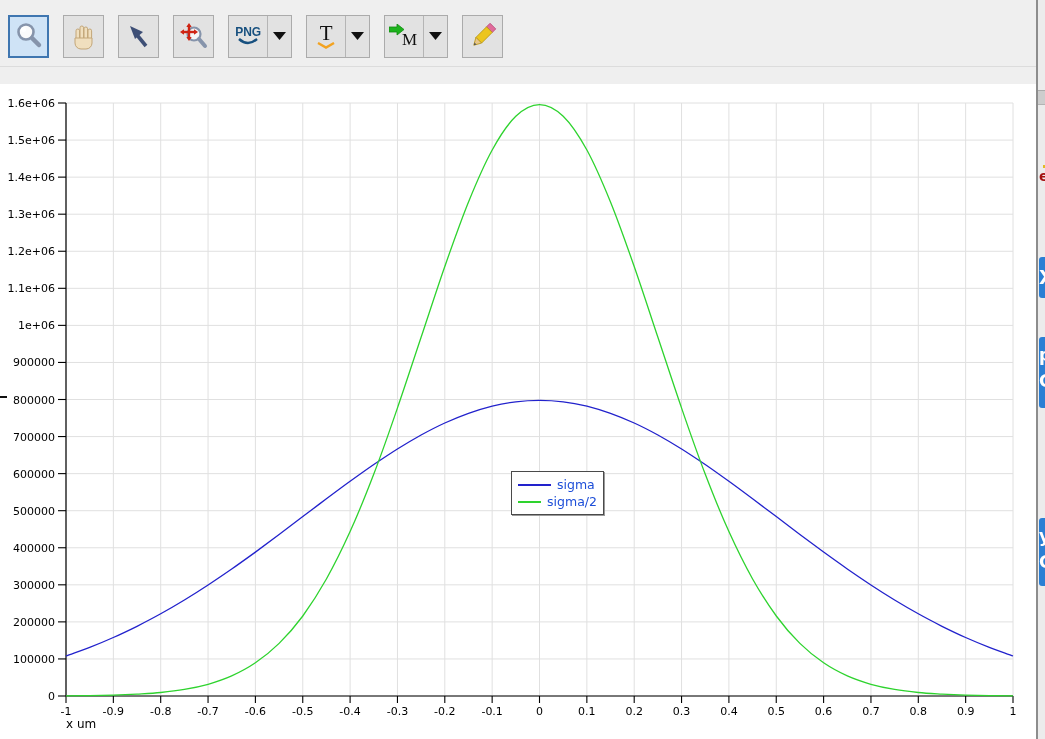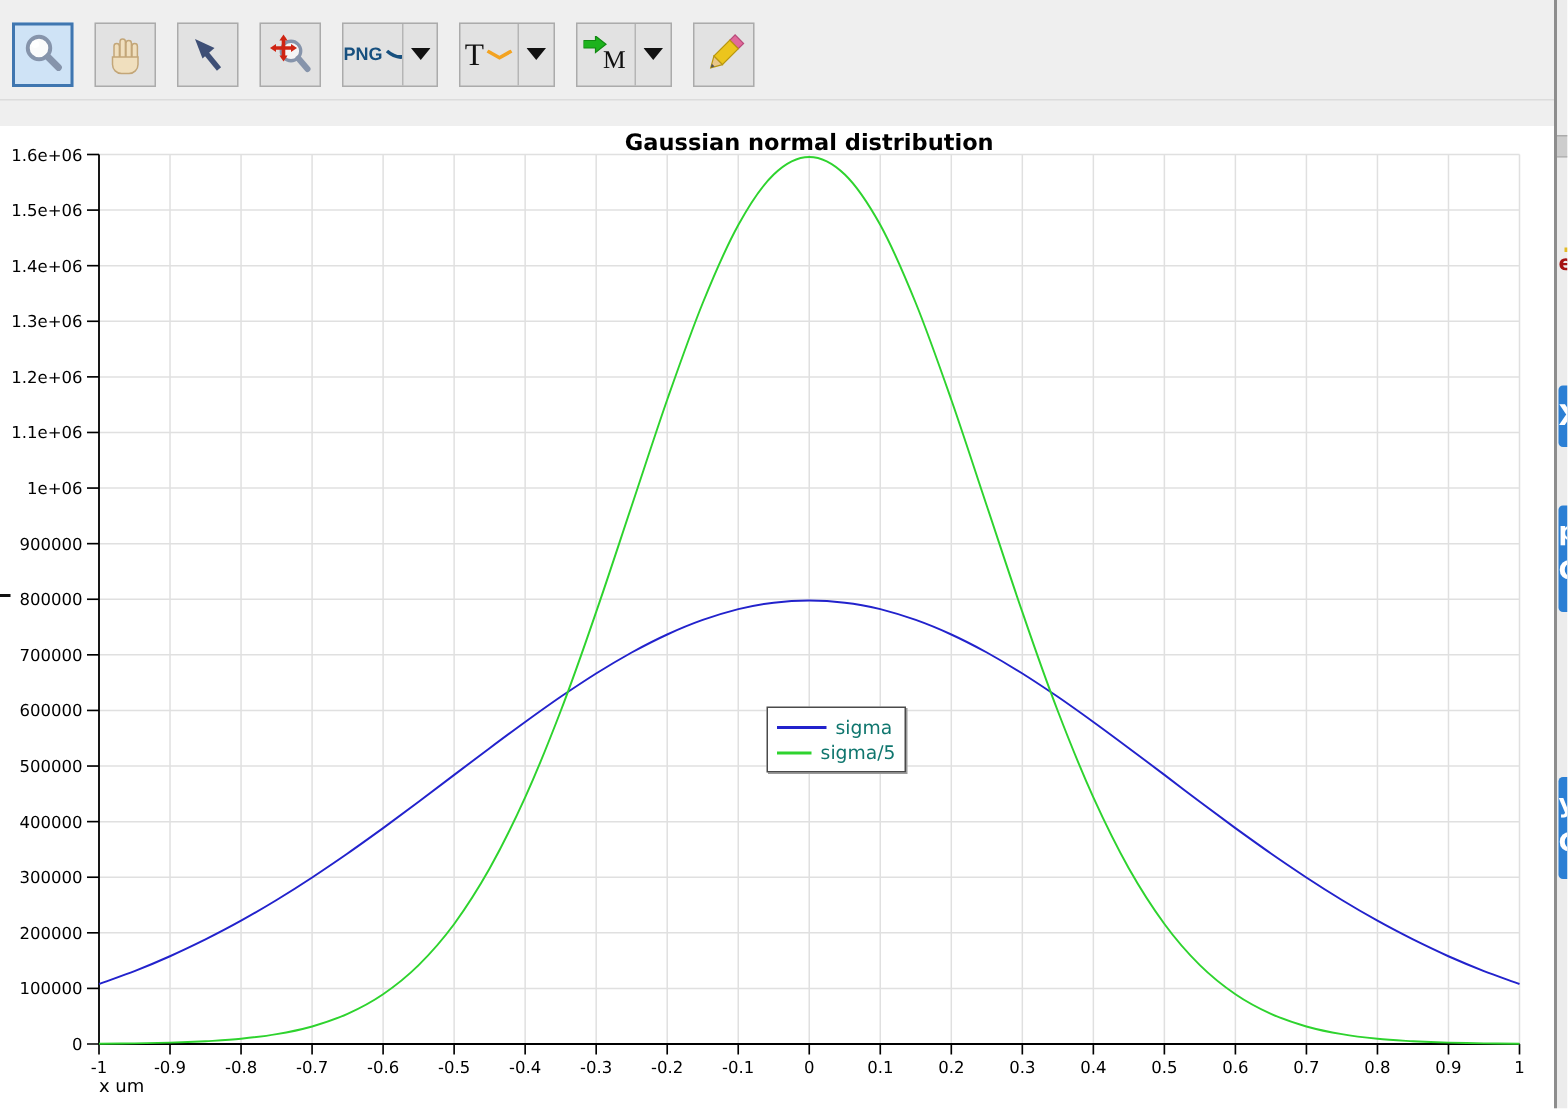--- a/index.html
+++ b/index.html
@@ -9,41 +9,41 @@
 
   
   .header{position:absolute;left:0;top:0;width:1036px;height:84px;background:#efefef;}
   .header-line{position:absolute;left:0;top:66px;width:100%;height:1px;background:#dcdcdc;}
   .toolbar{position:absolute;left:8px;top:15px;display:flex;gap:14px;align-items:flex-start;}
   .tb{box-sizing:border-box;height:43px;background:#e2e2e2;border:1px solid #ababab;
       display:flex;align-items:center;justify-content:center;padding:0;cursor:pointer;}
   .tb.plain{width:41px;}
   .tb.split{width:64px;justify-content:flex-start;}
   .tb.sel{background:#cfe3f6;border:2px solid #3f76b0;}
-  .tb .main{width:39px;height:100%;display:flex;flex-direction:row;align-items:center;justify-content:center;}
+  .tb .main{width:39px;height:100%;display:flex;flex-direction:column;align-items:center;justify-content:center;}
   .tb .dd{width:23px;height:100%;display:flex;align-items:center;justify-content:center;border-left:1px solid #b5b5b5;}
   .png-txt{font-size:12px;font-weight:bold;color:#17507f;letter-spacing:0;line-height:11px;}
   .t-txt{font-family:"Liberation Serif",serif;font-size:21px;color:#111;line-height:17px;}
   .m-wrap{position:relative;width:30px;height:26px;}
   .m-txt{font-family:"Liberation Serif",serif;font-size:17px;color:#111;position:absolute;right:2px;bottom:0;}
 
   
   #chart-svg{position:absolute;left:0;top:0;width:1045px;height:739px;}
   .chart-title{position:absolute;left:66px;top:86px;width:947px;text-align:center;
                font-size:15px;font-weight:bold;color:#000;}
   .xaxis-label{position:absolute;left:66px;top:717px;width:947px;
                font-size:12px;color:#000;}
   .ylabel-frag{position:absolute;left:0;top:396px;width:7px;height:2px;background:#111;}
 
   .legend{position:absolute;left:511px;top:471px;width:93px;height:44px;box-sizing:border-box;
           background:#fff;border:1px solid #4a4a4a;box-shadow:1px 1px 0 #9a9a9a;
           padding:4px 6px 0 6px;}
   .lrow{display:flex;align-items:center;height:17px;}
   .lswatch{display:inline-block;width:33px;height:0;border-top:2px solid #000;margin-right:6px;}
-  .llabel{font-size:12.5px;color:#0f766e;line-height:14px;}
+  .llabel{font-size:12.5px;color:#1d4ed8;line-height:14px;}
 
   
   .right-strip{position:absolute;left:1036px;top:0;width:9px;height:739px;background:#ececec;
                border-left:2px solid #8d8d8d;box-sizing:border-box;overflow:hidden;}
   .strip-band{position:absolute;left:0;top:90px;width:9px;height:13px;background:#cdcdcd;
               border-top:1px solid #ababab;border-bottom:1px solid #b3b3b3;}
   .strip-red{position:absolute;left:1px;top:168px;font-size:14px;font-weight:bold;
              color:#a51212;white-space:nowrap;}
   .strip-speck{position:absolute;left:5px;top:165px;width:3px;height:3px;background:#e2bb25;}
   .strip-btn{position:absolute;left:1px;width:8px;background:#2b7fd4;border-radius:3px 0 0 3px;
@@ -169,32 +169,31 @@
       <line x1="918.3000000000001" y1="696" x2="918.3000000000001" y2="703" stroke="#000" stroke-width="1.1"></line>
       <text x="918.3000000000001" y="715" text-anchor="middle" font-size="11" fill="#000" font-family="&quot;DejaVu Sans&quot;,sans-serif">0.8</text>
       <line x1="965.65" y1="696" x2="965.65" y2="703" stroke="#000" stroke-width="1.1"></line>
       <text x="965.65" y="715" text-anchor="middle" font-size="11" fill="#000" font-family="&quot;DejaVu Sans&quot;,sans-serif">0.9</text>
       <line x1="1013" y1="696" x2="1013" y2="703" stroke="#000" stroke-width="1.1"></line>
       <text x="1013" y="715" text-anchor="middle" font-size="11" fill="#000" font-family="&quot;DejaVu Sans&quot;,sans-serif">1</text>
       <path d="M66.0,656.0C69.9,654.5 81.8,650.4 89.7,647.4C97.6,644.3 105.5,641.0 113.3,637.5C121.2,634.0 129.1,630.2 137.0,626.3C144.9,622.3 152.8,618.2 160.7,613.8C168.6,609.4 176.5,604.8 184.4,600.0C192.3,595.2 200.2,590.2 208.1,585.0C215.9,579.8 223.8,574.5 231.7,569.0C239.6,563.5 247.5,557.8 255.4,552.1C263.3,546.3 271.2,540.4 279.1,534.5C287.0,528.6 294.9,522.6 302.8,516.6C310.6,510.7 318.5,504.7 326.4,498.8C334.3,492.9 342.2,487.0 350.1,481.3C358.0,475.6 365.9,469.9 373.8,464.5C381.7,459.2 389.6,453.9 397.4,449.0C405.3,444.1 413.2,439.4 421.1,435.0C429.0,430.7 436.9,426.6 444.8,423.0C452.7,419.4 460.6,416.1 468.5,413.3C476.4,410.5 484.3,408.1 492.2,406.1C500.0,404.2 507.9,402.7 515.8,401.8C523.7,400.8 531.6,400.3 539.5,400.3C547.4,400.3 555.3,400.8 563.2,401.8C571.1,402.7 579.0,404.2 586.9,406.1C594.7,408.1 602.6,410.5 610.5,413.3C618.4,416.1 626.3,419.4 634.2,423.0C642.1,426.6 650.0,430.7 657.9,435.0C665.8,439.4 673.7,444.1 681.6,449.0C689.4,453.9 697.3,459.2 705.2,464.5C713.1,469.9 721.0,475.6 728.9,481.3C736.8,487.0 744.7,492.9 752.6,498.8C760.5,504.7 768.4,510.7 776.3,516.6C784.1,522.6 792.0,528.6 799.9,534.5C807.8,540.4 815.7,546.3 823.6,552.1C831.5,557.8 839.4,563.5 847.3,569.0C855.2,574.5 863.1,579.8 870.9,585.0C878.8,590.2 886.7,595.2 894.6,600.0C902.5,604.8 910.4,609.4 918.3,613.8C926.2,618.2 934.1,622.3 942.0,626.3C949.9,630.2 957.8,634.0 965.6,637.5C973.5,641.0 981.4,644.3 989.3,647.4C997.2,650.4 1009.1,654.5 1013.0,656.0" fill="none" stroke="#2222cc" stroke-width="1.3"></path>
       <path d="M66.0,695.8C69.9,695.8 81.8,695.7 89.7,695.6C97.6,695.4 105.5,695.3 113.3,695.1C121.2,694.9 129.1,694.6 137.0,694.2C144.9,693.7 152.8,693.3 160.7,692.5C168.6,691.7 176.5,690.8 184.4,689.4C192.3,688.1 200.2,686.5 208.1,684.3C215.9,682.0 223.8,679.4 231.7,675.9C239.6,672.3 247.5,668.2 255.4,662.8C263.3,657.4 271.2,651.2 279.1,643.4C287.0,635.6 294.9,626.7 302.8,616.0C310.6,605.2 318.5,593.0 326.4,579.0C334.3,564.9 342.2,549.0 350.1,531.6C358.0,514.1 365.9,494.6 373.8,474.0C381.7,453.5 389.6,430.9 397.4,408.1C405.3,385.3 413.2,360.9 421.1,337.3C429.0,313.7 436.9,289.1 444.8,266.5C452.7,244.0 460.6,221.4 468.5,202.0C476.4,182.6 484.3,164.3 492.2,150.0C500.0,135.8 507.9,123.9 515.8,116.3C523.7,108.7 531.6,104.6 539.5,104.6C547.4,104.6 555.3,108.7 563.2,116.3C571.1,123.9 579.0,135.8 586.9,150.0C594.7,164.3 602.6,182.6 610.5,202.0C618.4,221.4 626.3,244.0 634.2,266.5C642.1,289.1 650.0,313.7 657.9,337.3C665.8,360.9 673.7,385.3 681.6,408.1C689.4,430.9 697.3,453.5 705.2,474.0C713.1,494.6 721.0,514.1 728.9,531.6C736.8,549.0 744.7,564.9 752.6,579.0C760.5,593.0 768.4,605.2 776.3,616.0C784.1,626.7 792.0,635.6 799.9,643.4C807.8,651.2 815.7,657.4 823.6,662.8C831.5,668.2 839.4,672.3 847.3,675.9C855.2,679.4 863.1,682.0 870.9,684.3C878.8,686.5 886.7,688.1 894.6,689.4C902.5,690.8 910.4,691.7 918.3,692.5C926.2,693.3 934.1,693.7 942.0,694.2C949.9,694.6 957.8,694.9 965.6,695.1C973.5,695.3 981.4,695.4 989.3,695.6C997.2,695.7 1009.1,695.8 1013.0,695.8" fill="none" stroke="#2ed32e" stroke-width="1.3"></path>
     </svg>
 
-  <div class="chart-title">Gaussian normal distribution</div>
   <div class="xaxis-label">x um</div>
   <div class="ylabel-frag"></div>
 
   <div class="legend">
     <div class="lrow">
       <span class="lswatch" id="sw0" style="border-top-color: rgb(34, 34, 204);"></span>
       <span class="llabel">sigma</span>
     </div>
     <div class="lrow">
       <span class="lswatch" id="sw1" style="border-top-color: rgb(46, 211, 46);"></span>
-      <span class="llabel">sigma/5</span>
+      <span class="llabel">sigma/2</span>
     </div>
   </div>
 
   <div class="header">
     <div class="header-line"></div>
   </div>
   <div class="toolbar">
 
     <button class="tb plain sel">
       <svg width="34" height="34">

